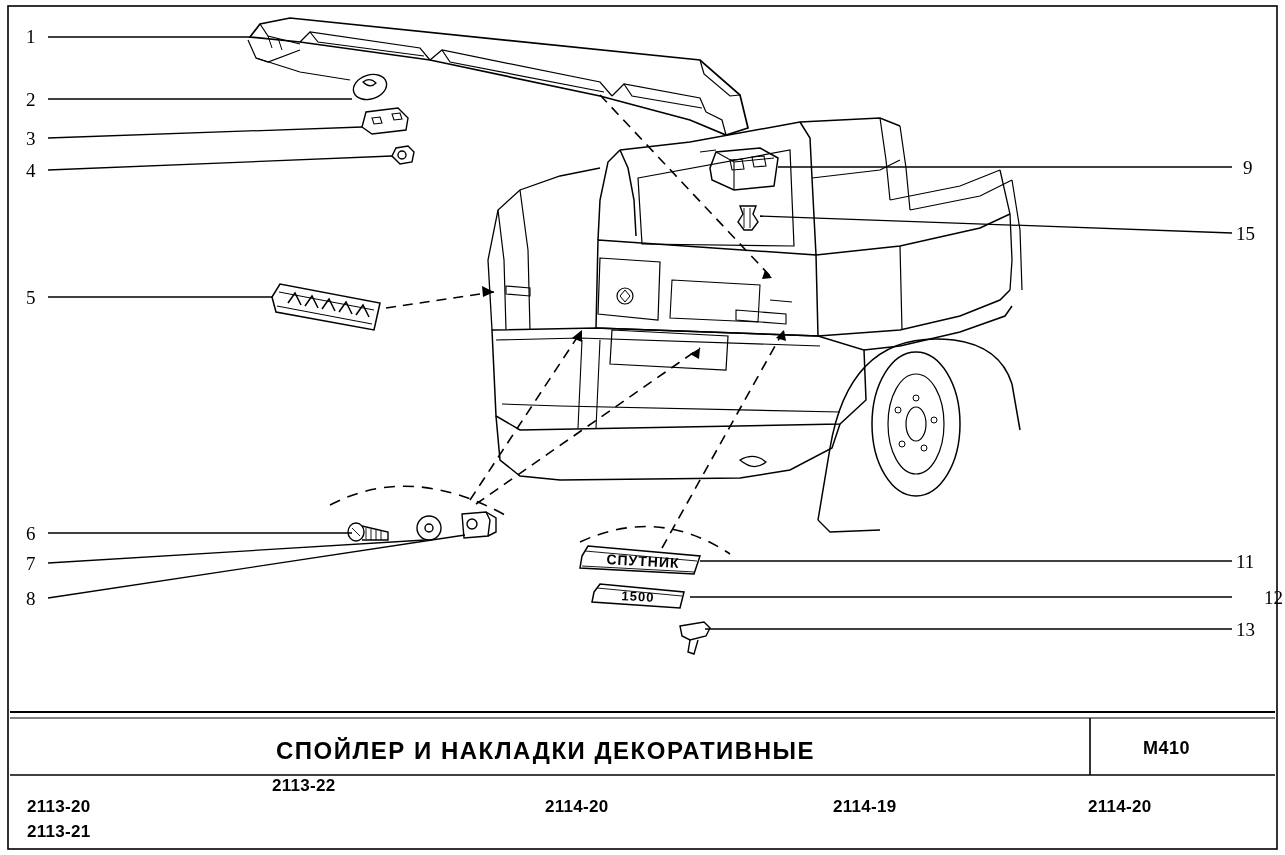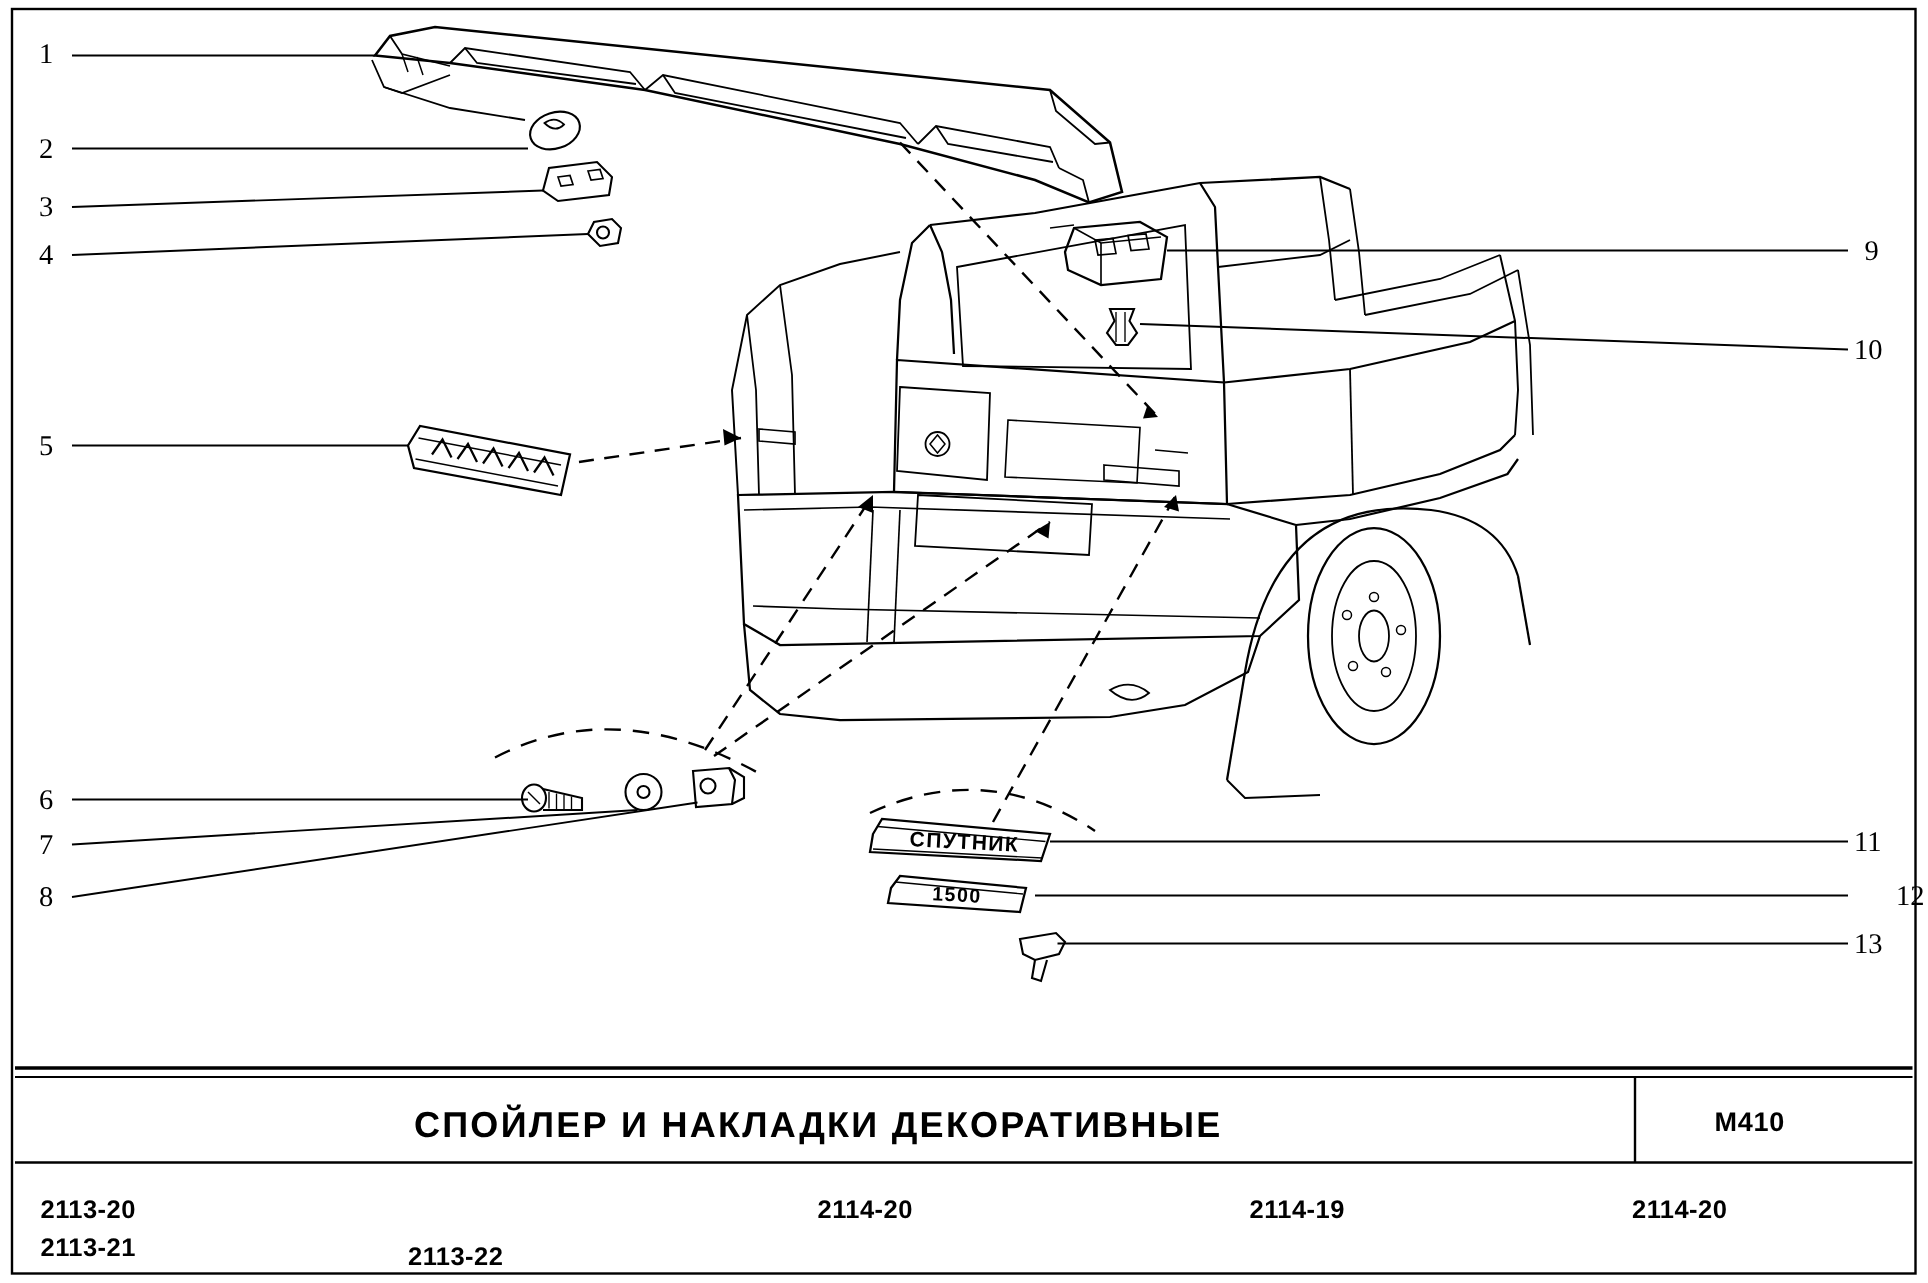--- a/index.html
+++ b/index.html
@@ -282,31 +282,31 @@
   <div class="callout-num" style="left:26px; top:27px;">1</div>
   <div class="callout-num" style="left:26px; top:90px;">2</div>
   <div class="callout-num" style="left:26px; top:129px;">3</div>
   <div class="callout-num" style="left:26px; top:161px;">4</div>
   <div class="callout-num" style="left:26px; top:288px;">5</div>
   <div class="callout-num" style="left:26px; top:524px;">6</div>
   <div class="callout-num" style="left:26px; top:554px;">7</div>
   <div class="callout-num" style="left:26px; top:589px;">8</div>
 
   <div class="callout-num" style="left:1243px; top:158px;">9</div>
-  <div class="callout-num" style="left:1236px; top:224px;">10</div>
+  <div class="callout-num" style="left:1236px; top:224px;">15</div>
   <div class="callout-num" style="left:1236px; top:552px;">11</div>
   <div class="callout-num" style="left:1236px; top:588px;margin-left:28px;">12</div>
   <div class="callout-num" style="left:1236px; top:620px;">13</div>
 
   <div class="footer-title" style="left:276px; top:737px;">СПОЙЛЕР  И  НАКЛАДКИ  ДЕКОРАТИВНЫЕ</div>
   <div class="footer-code" style="left:1143px; top:738px;">М410</div>
 
   <div class="model-code" style="left:27px; top:797px;">2113-20</div>
   <div class="model-code" style="left:27px; top:822px;">2113-21</div>
-  <div class="model-code" style="left:272px; top:828px;">2113-22</div>
+  <div class="model-code" style="left:272px; top:776px;">2113-22</div>
   <div class="model-code" style="left:545px; top:797px;">2114-20</div>
   <div class="model-code" style="left:833px; top:797px;">2114-19</div>
   <div class="model-code" style="left:1088px; top:797px;">2114-20</div>
 
   <div style="position:absolute; left:589px; top:553px; width:108px; font-family:'Liberation Sans',sans-serif; font-size:14px; font-weight:bold; letter-spacing:1px; transform:rotate(3deg); text-align:center;">СПУТНИК</div>
   <div style="position:absolute; left:602px; top:589px; width:72px; font-family:'Liberation Sans',sans-serif; font-size:13px; font-weight:bold; letter-spacing:1px; transform:rotate(3deg); text-align:center;">1500</div>
 
 </div>
 
 </body></html>

